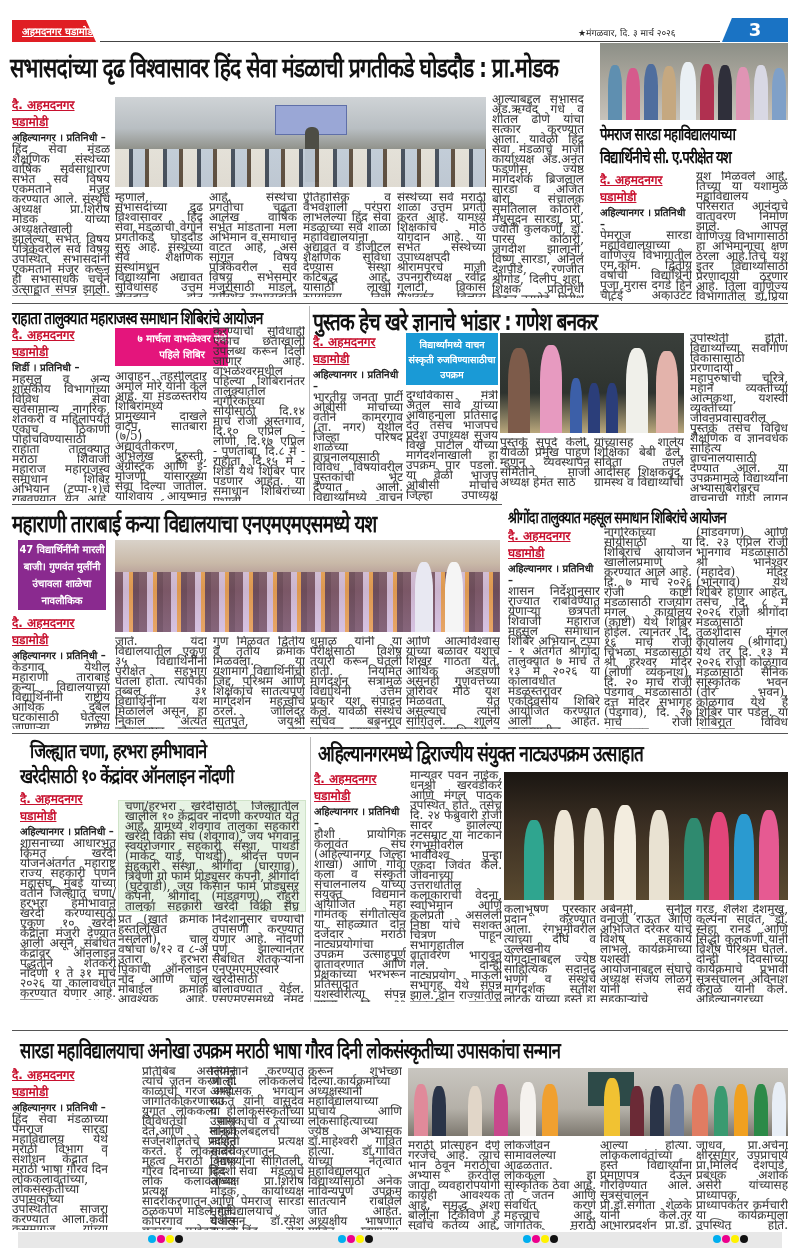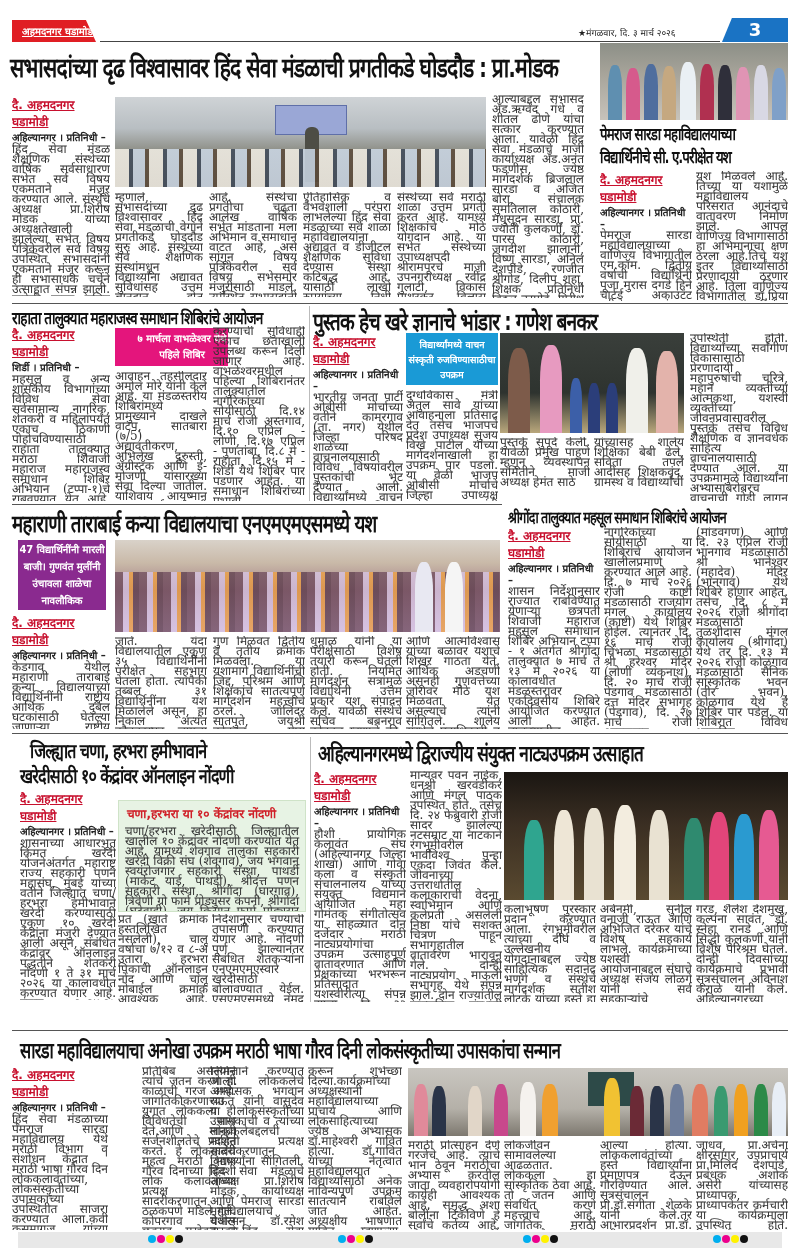--- a/index.html
+++ b/index.html
@@ -178,21 +178,20 @@
 <div class="rule" style="left:12px;top:733px;width:776px;"></div>
 
 <div class="abs h-xl" style="left:30px;top:737px;font-size:20px;white-space:nowrap;transform:scaleX(0.8);transform-origin:left top;">जिल्ह्यात चणा, हरभरा हमीभावाने</div>
 <div class="abs h-xl" style="left:20px;top:762px;font-size:20px;white-space:nowrap;transform:scaleX(0.8);transform-origin:left top;">खरेदीसाठी १० केंद्रांवर ऑनलाइन नोंदणी</div>
 <div class="col" style="left:20px;top:790px;width:96px;height:210px;">
   <div class="byline">दै. अहमदनगर घडामोडी</div>
   <div class="dateline">अहिल्यानगर । प्रतिनिधी –</div>
   <div class="body-text">शासनाच्या आधारभूत किंमत खरेदी योजनेअंतर्गत महाराष्ट्र राज्य सहकारी पणन महासंघ, मुंबई यांच्या वतीने जिल्ह्यात चणा/हरभरा हमीभावाने खरेदी करण्यासाठी एकूण १० खरेदी केंद्रांना मंजुरी देण्यात आली असून, संबंधित केंद्रांवर ऑनलाइन पद्धतीने शेतकरी नोंदणी १ ते ३१ मार्च २०२६ या कालावधीत करण्यात येणार आहे. हंगाम २०२४-२५ करिता चणा हमीभाव प्रति क्विंटल ५ हजार ८७५ रुपये निश्चित करण्यात आला असल्याची माहिती जिल्हा मार्केटिंग अधिकारी बी. आर. पाटील यांनी दिली आहे. सर्व खरेदी प्रक्रिया ऑनलाइन पद्धतीने होणार असून नोंदणीसाठी आधारकार्डची छायांकित प्रत, राष्ट्रीयकृत बँकेच्या पासबुकची</div>
 </div>
 <div class="green-box" style="left:118px;top:800px;width:186px;height:110px;overflow:hidden;">
-  <div class="gtitle">चणा,हरभरा या १० केंद्रांवर नोंदणी</div>
   <div class="body-text" style="padding:0 6px;">चणा/हरभरा खरेदीसाठी जिल्ह्यातील खालील १० केंद्रांवर नोंदणी करण्यात येत आहे. यामध्ये शेवगाव तालुका सहकारी खरेदी विक्री संघ (शेवगाव), जय भगवान स्वयंरोजगार सहकारी संस्था, पाथर्डी (मार्केट यार्ड, पाथर्डी), श्रीदत्त पणन सहकारी संस्था, श्रीगोंदा (घारगाव), त्रिवेणी ग्रो फार्म प्रोड्युसर कंपनी, श्रीगोंदा (घुटेवाडी), जय किसान फार्म प्रोड्युसर कंपनी, श्रीगोंदा (मांडवगण), राहुरी तालुका सहकारी खरेदी विक्री संघ (राहुरी), पारनेर तालुका सहकारी खरेदी विक्री संघ (पारनेर), बहादराबाद विविध कार्यकारी सोसायटी, कोपरगाव (रांजणगाव देशमुख), चैतन्य कानिफनाथ कृषी फळे प्रक्रिया सहकारी संस्था, जामखेड (खर्डा) व पुष्पपल्लोक कृषी पणन प्रक्रिया सहकारी संस्था, जामखेड (पिंपरखेड) यांचा समावेश आहे.</div>
 </div>
 <div class="col" style="left:118px;top:914px;width:90px;height:88px;">
     <div class="body-text">प्रत (खाते क्रमांक हस्तलिखित नसलेली), चालू वर्षाचा ७/१२ व ८-अ उतारा, हरभरा पिकाची ऑनलाइन नोंद आणि चालू मोबाईल क्रमांक आवश्यक आहे. शेतकऱ्यांनी चालू हंगामातील सर्वसाधारण सरासरी दर्जाचा चणा खरेदी केंद्रावर आणावा. एफ.ए.क्यू. दर्जाचा माल खरेदी केंद्रावर आणावा. एस.सी. सी.एफ. यांनी निर्धारित केलेल्या</div>
   </div>
 <div class="col" style="left:212px;top:914px;width:92px;height:88px;">
     <div class="body-text">निर्देशानुसार चण्याची तपासणी करण्यात येणार आहे. नोंदणी पूर्ण झाल्यानंतर संबंधित शेतकऱ्यांना एनएमएमएस्वारे खरेदीसाठी बोलावण्यात येईल. एसएमएसमध्ये नमूद केलेल्या तारखेलाच शेतमाल केंद्रावर आणणे बंधनकारक राहील, असेही कळविण्यात आले आहे.</div>
   </div>
 <div class="vrule" style="left:310px;top:737px;height:265px;"></div>
 

